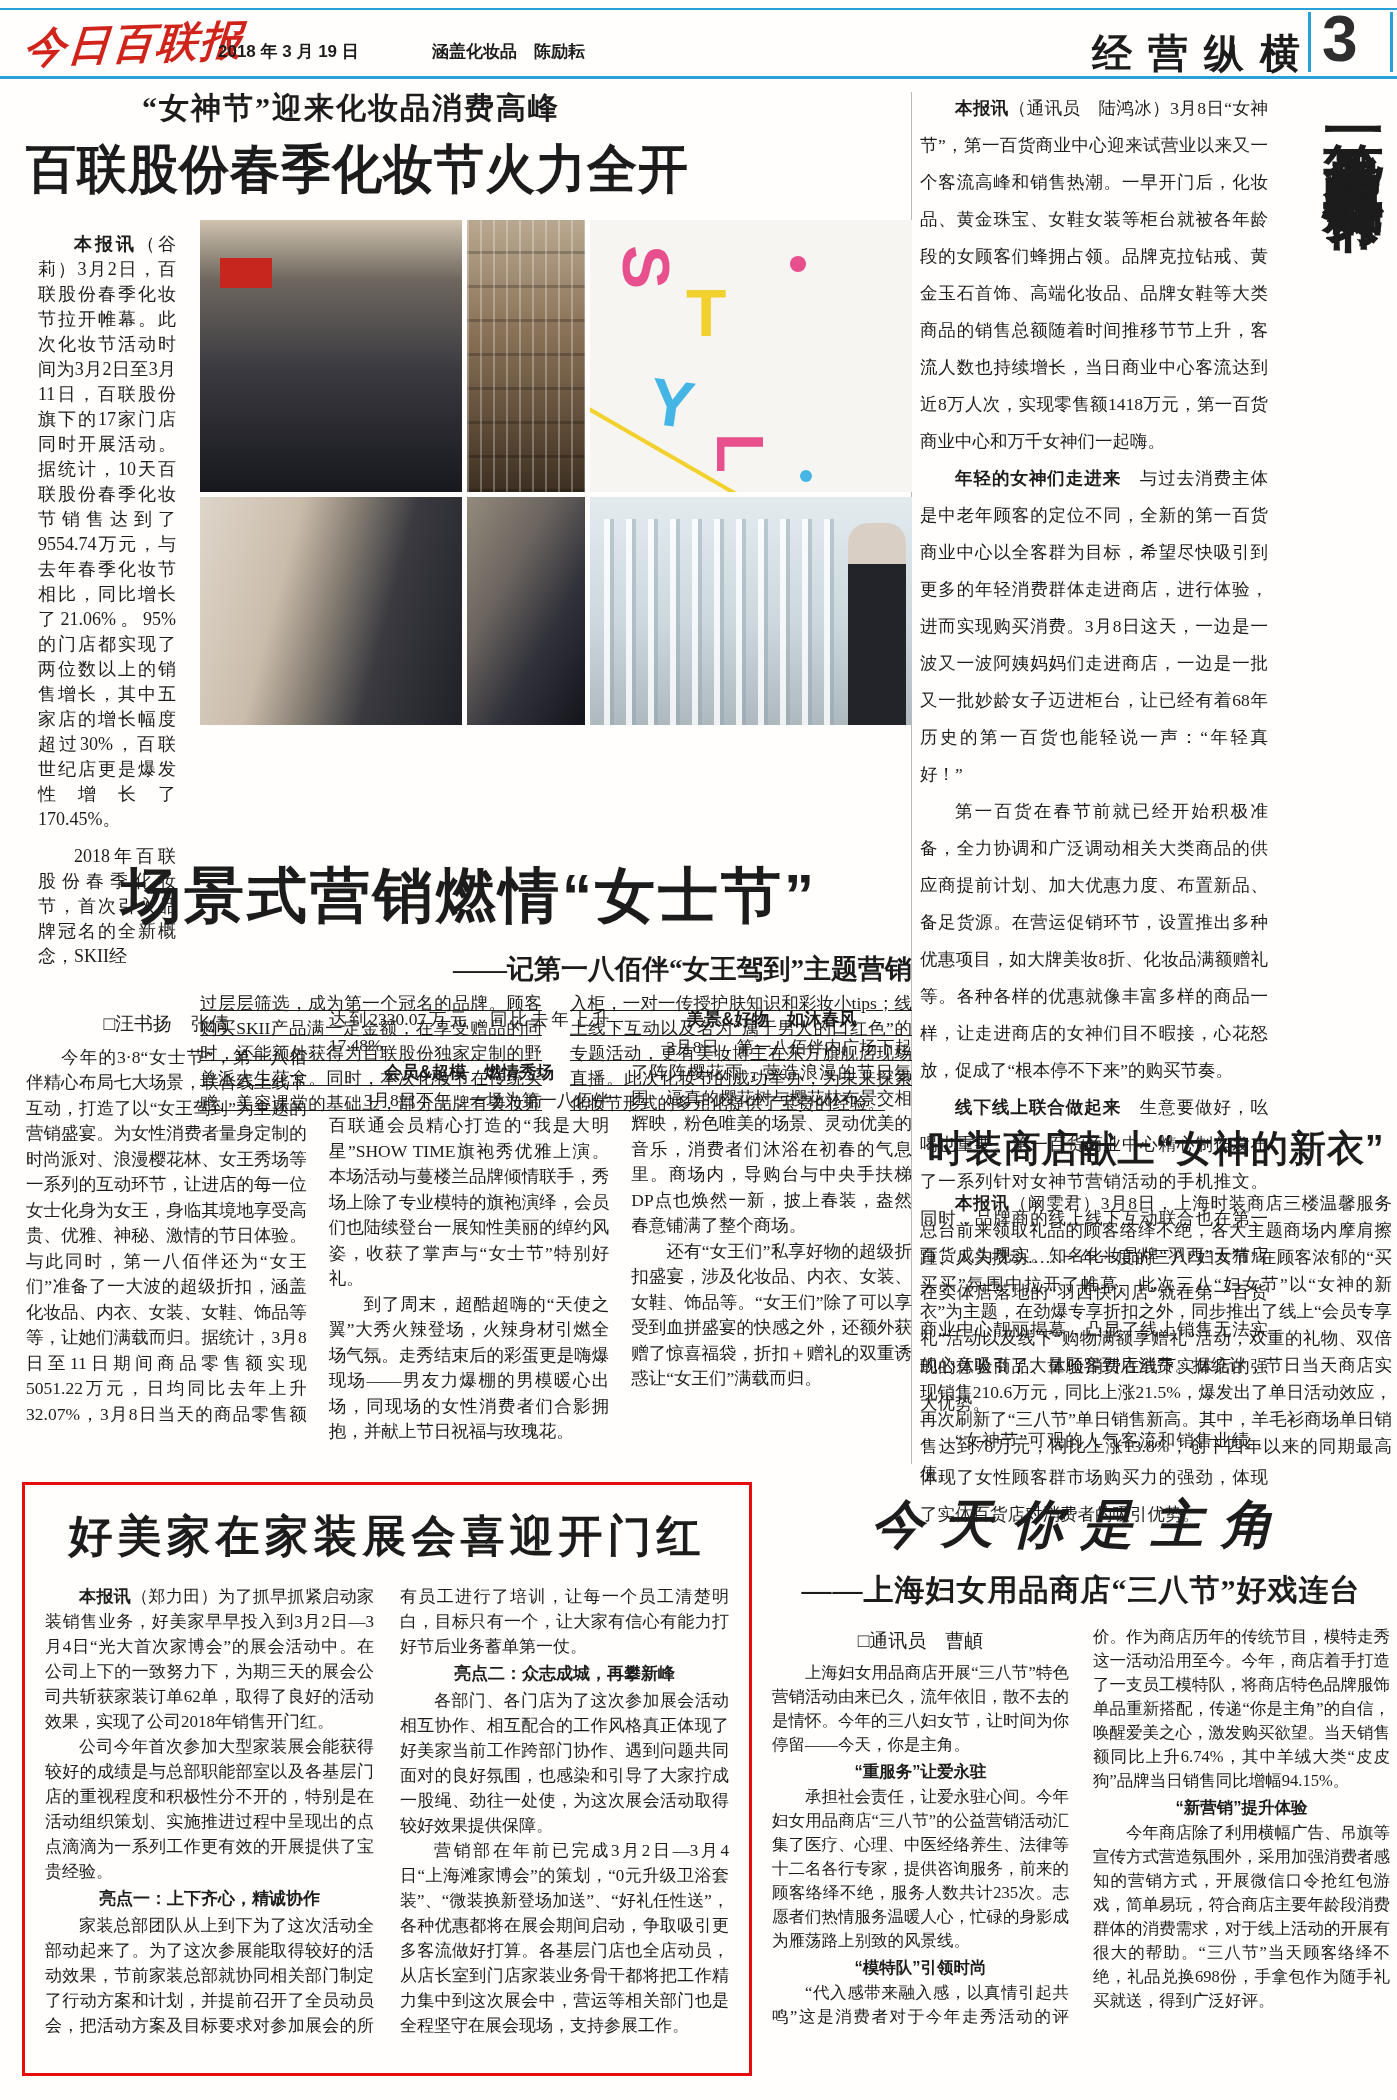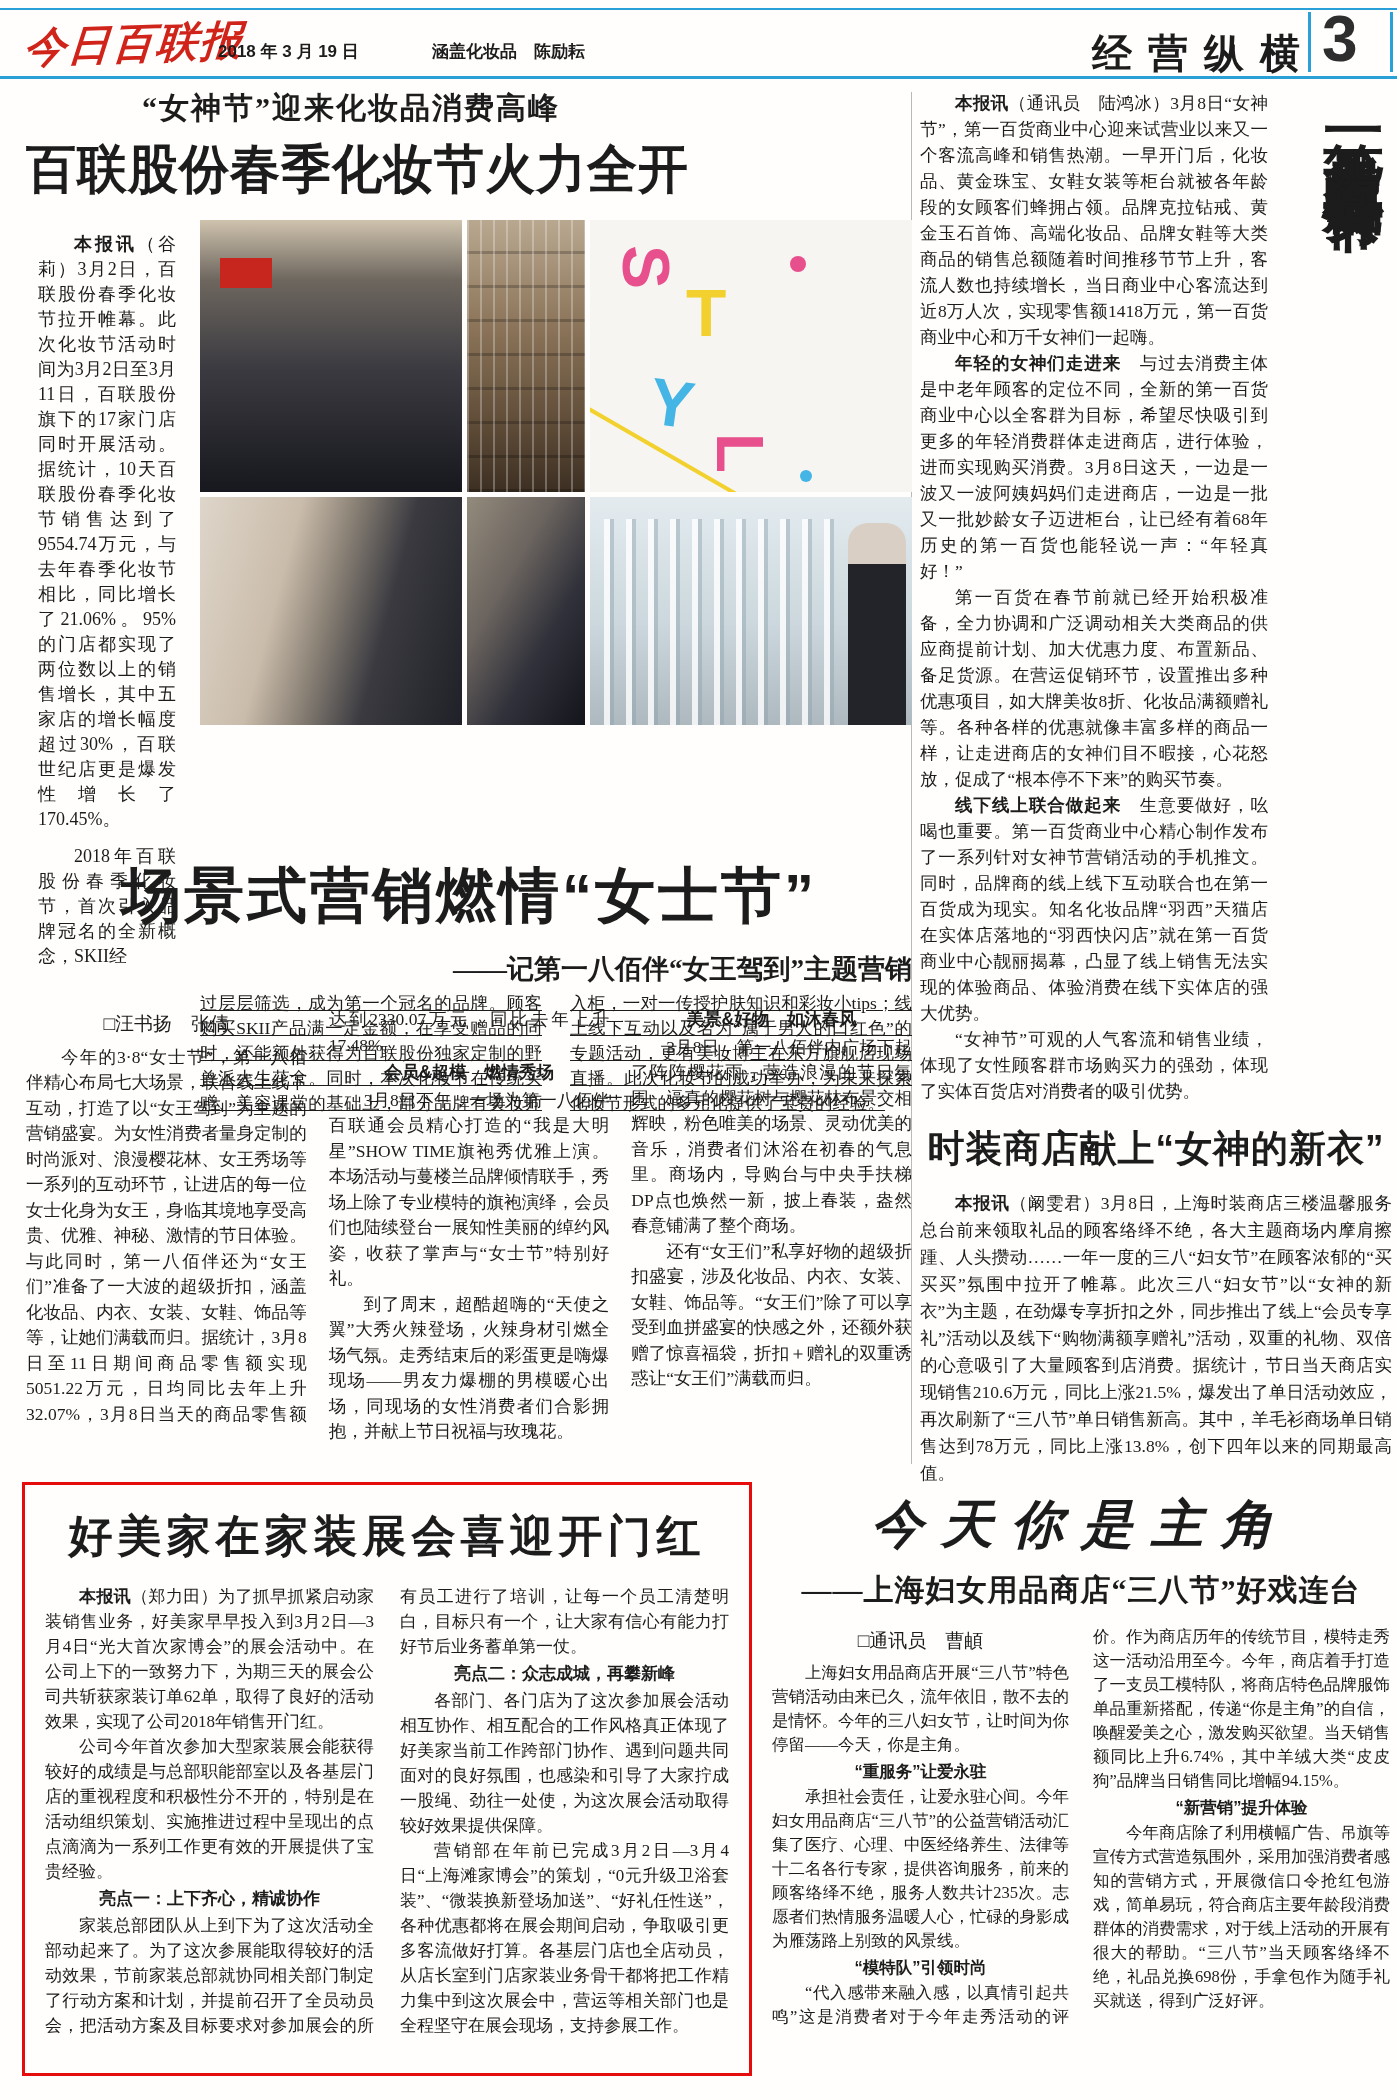--- a/index.html
+++ b/index.html
@@ -48,21 +48,21 @@
   .ph-shopper{background:linear-gradient(120deg,#938b7c 0%,#6b645f 35%,#30313a 65%,#14151b 100%);}
   .ph-perfume{background:linear-gradient(#e3ebef 0%,#ccd8dd 55%,#aeb9bf 100%);}
   .ph-perfume:after{content:"";position:absolute;inset:22px 70px 0 14px;
      background:repeating-linear-gradient(90deg,rgba(255,255,255,.8) 0 6px,rgba(140,160,170,.45) 6px 10px,transparent 10px 22px);}
   .ph-perfume .figure{position:absolute;right:6px;top:26px;width:58px;height:100%;
      background:linear-gradient(#d9cfc4 0 18%,#23242a 18% 100%);border-radius:20px 20px 0 0;}
   #art1-cont{margin:10px 0 0 174px;column-count:2;column-gap:28px;font-size:17.5px;line-height:25px;
              text-align:justify;text-decoration:underline;}
   #art1-cont p{margin:0;text-indent:0;}
   
-  #art2{left:920px;top:90px;width:348px;font-size:17.5px;line-height:26px;}
+  #art2{left:920px;top:90px;width:348px;font-size:17.5px;line-height:37px;}
   #vert-headline{left:1270px;top:96px;width:122px;height:980px;writing-mode:vertical-rl;
       font-size:58px;font-weight:900;letter-spacing:4px;text-align:start;
       font-family:"Liberation Sans","DejaVu Sans",sans-serif;transform:scaleX(1.04);}
   #divider-v{left:911px;top:92px;width:1px;height:1372px;background:#b9b9b9;}
   
   #art3{left:26px;top:856px;width:886px;}
   #art3 .headline{text-align:center;font-size:60px;font-weight:900;letter-spacing:3px;}
   #art3 .subtitle{text-align:right;font-size:27px;font-weight:bold;margin-top:14px;}
   #art3-cols{margin-top:20px;column-count:3;column-gap:22px;height:462px;font-size:17.5px;line-height:25.5px;}
   

